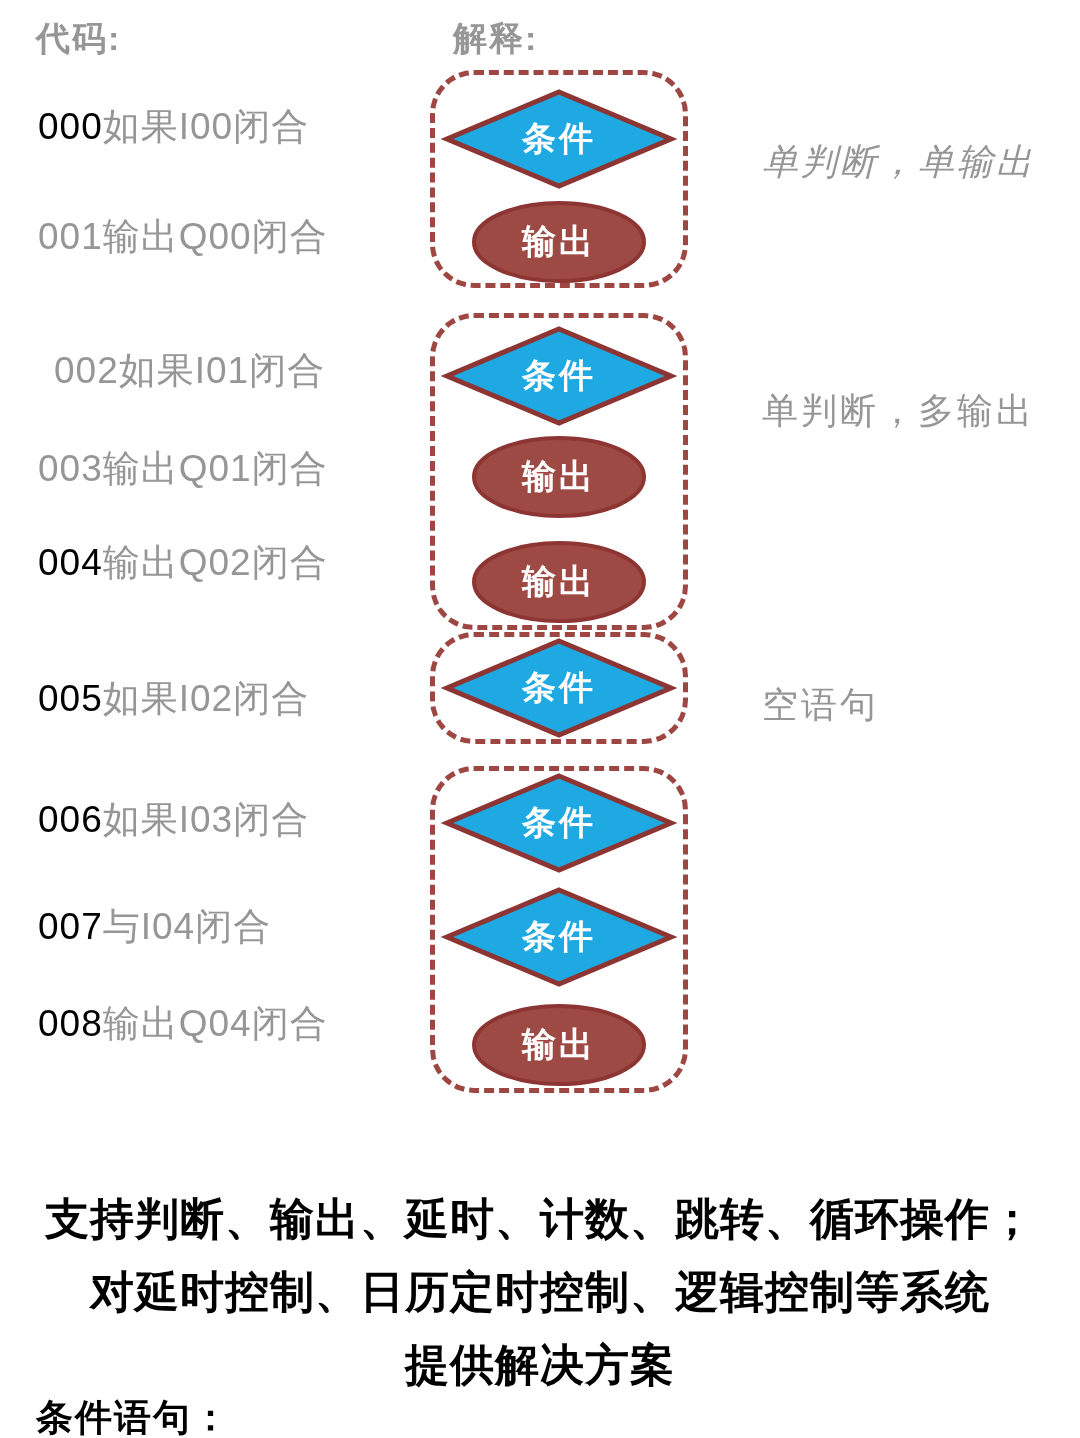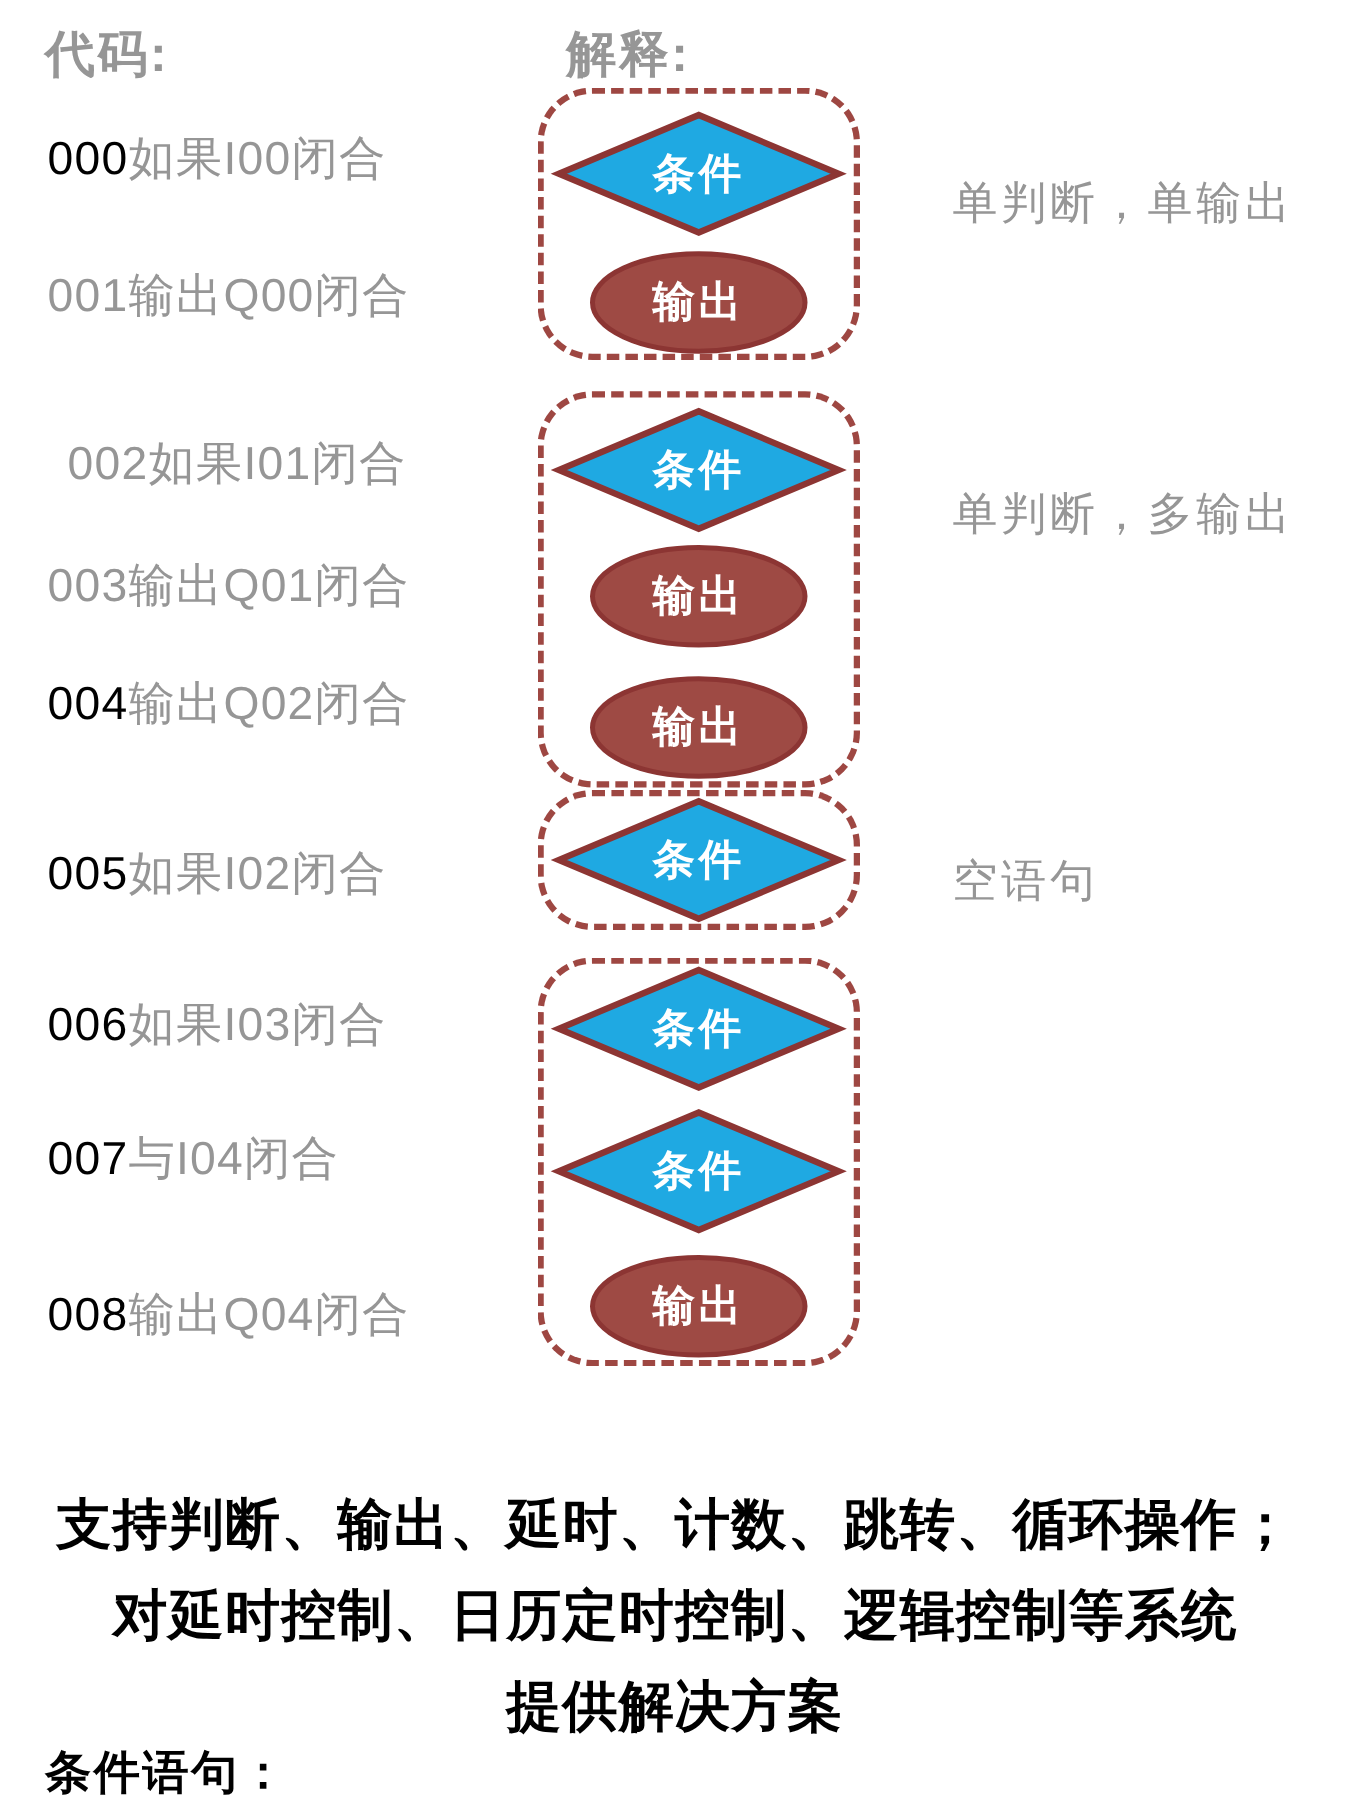--- a/index.html
+++ b/index.html
@@ -1,34 +1,34 @@
 <!DOCTYPE html>
 <html style="--diamond-fill: #1FA9E2; --ellipse-fill: #9E4A44; --shape-border: #8C3533; --group-dash: #9E4742; --gray-text: #969696; --footer-text: #000000;"><head>
 <meta charset="utf-8">
 <style>
   html,body { margin:0; padding:0; background:#ffffff; }
   .page {
     position:relative; width:1080px; height:1438px; background:#ffffff;
     font-family:"Liberation Sans", sans-serif; overflow:hidden;
   }
   .hdr {
-    position:absolute; top:16px; font-size:40px; font-weight:bold;
+    position:absolute; top:16px; font-size:34px; font-weight:bold;
     color:var(--gray-text); letter-spacing:2px; white-space:nowrap;
   }
   .hdr-code { left:36px; }
   .hdr-explain { left:453px; }
 
   .code-line {
     position:absolute; left:38px; font-size:37px; line-height:1.15;
     color:var(--gray-text); letter-spacing:1px; white-space:nowrap;
   }
   .code-line .num.em { color:#000000; }
   .l0 { top:106px; } .l1 { top:216px; } .l2 { top:350px;margin-left:16px; }
   .l3 { top:448px; } .l4 { top:542px; } .l5 { top:678px; }
-  .l6 { top:799px; } .l7 { top:906px; } .l8 { top:1003px;margin-top:28px; }
+  .l6 { top:799px; } .l7 { top:906px; } .l8 { top:1003px; }
 
   .group {
     position:absolute; left:430px; width:248px;
     border:5px dashed var(--group-dash); border-radius:44px;text-align:right;
   }
   .g1 { top:70px;  height:208px; }
   .g2 { top:313px; height:307px; }
   .g3 { top:632px; height:102px; }
   .g4 { top:766px; height:317px; }
 
@@ -40,21 +40,21 @@
   .ellipse ellipse  { fill:var(--ellipse-fill); stroke:var(--shape-border); stroke-width:4; }
   .shape-label {
     position:absolute; inset:0; display:flex; align-items:center; justify-content:center;
     color:#ffffff; font-size:34px; font-weight:bold; letter-spacing:3px;
   }
 
   .anno {
     position:absolute; left:762px; font-size:36px; color:var(--gray-text);
     letter-spacing:3px; white-space:nowrap;
   }
-  .a0 { top:138px; } .a1 { top:387px; } .a2 { top:681px; } .a3 { top:855px; }
+  .a0 { top:138px;font-style:italic; } .a1 { top:387px; } .a2 { top:681px; } .a3 { top:855px; }
 
   .footer-line {
     position:absolute; left:0; width:1080px; text-align:center;
     font-size:44px; font-weight:bold; color:var(--footer-text);
     letter-spacing:1px; white-space:nowrap;
   }
   .f1 { top:1190px; } .f2 { top:1263px; } .f3 { top:1336px; }
 
   .cond-label {
     position:absolute; left:36px; top:1393px; font-size:37px; font-weight:bold;

